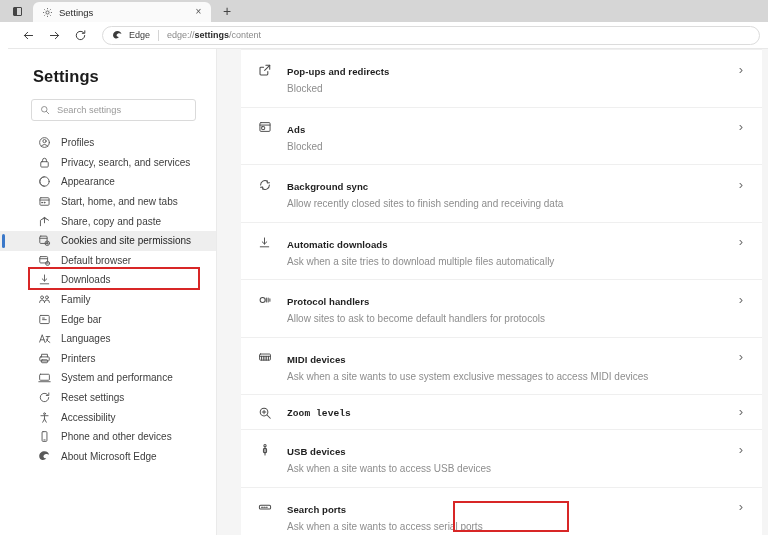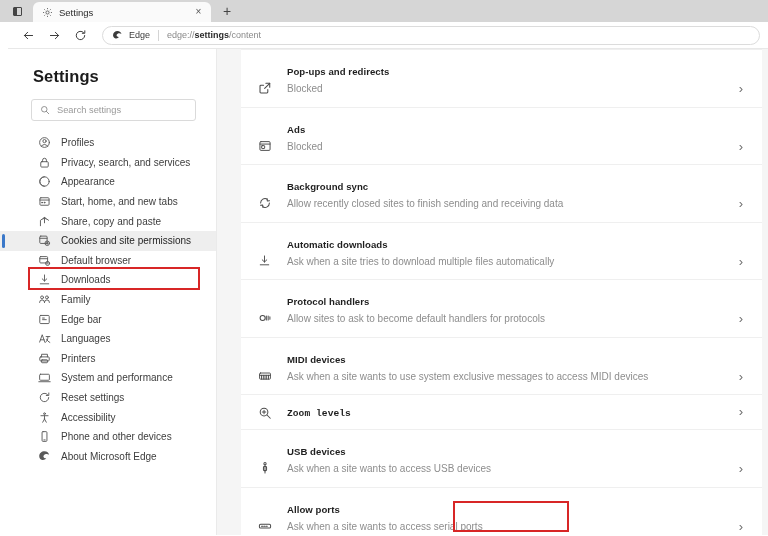--- a/index.html
+++ b/index.html
@@ -198,21 +198,21 @@
   }
   .content-card {
     position: absolute;
     left: 24px; top: 0;
     width: 521px;
     background: #ffffff;
     min-height: 100%;
   }
   .row {
     display: flex;
-    align-items: flex-end;
+    align-items: flex-start;
     padding: 11px 14px 11px 16px;
     border-bottom: 1px solid #efefef;
     position: relative;
     min-height: 41px;
   }
   .row:first-child { border-top: 1px solid #efefef; }
   .row-icon {
     width: 15px; height: 15px;
     flex: 0 0 auto;
     margin-right: 15px;
@@ -575,21 +575,21 @@
           <span class="row-text"><span class="row-title">USB devices</span><span class="row-sub" style="display:block">Ask when a site wants to access USB devices</span></span>
           <span class="row-chevron" style="font-size:13px;">›</span>
         </div>
         <div class="row">
           <span class="row-icon">
             <svg width="14" height="14" viewBox="0 0 16 16" fill="none" stroke="currentColor" stroke-width="1.15" stroke-linecap="round" stroke-linejoin="round">
               <rect x="1.6" y="6" width="12.8" height="4.4" rx="1.4"></rect>
               <path d="M4 8.2h1.4M6.6 8.2H8M9.2 8.2h1.4"></path>
             </svg>
           </span>
-          <span class="row-text"><span class="row-title">Allow ports</span><span class="row-sub" style="display:block">Ask when a site wants to access serial ports</span></span>
+          <span class="row-text"><span class="row-title">Search ports</span><span class="row-sub" style="display:block">Ask when a site wants to access serial ports</span></span>
           <span class="row-chevron" style="font-size:13px;">›</span>
         </div>
         <div class="row"></div>
       </div>
     <div class="hl-pdf"></div>
   </div>
 
 </div>
 
 </body></html>

